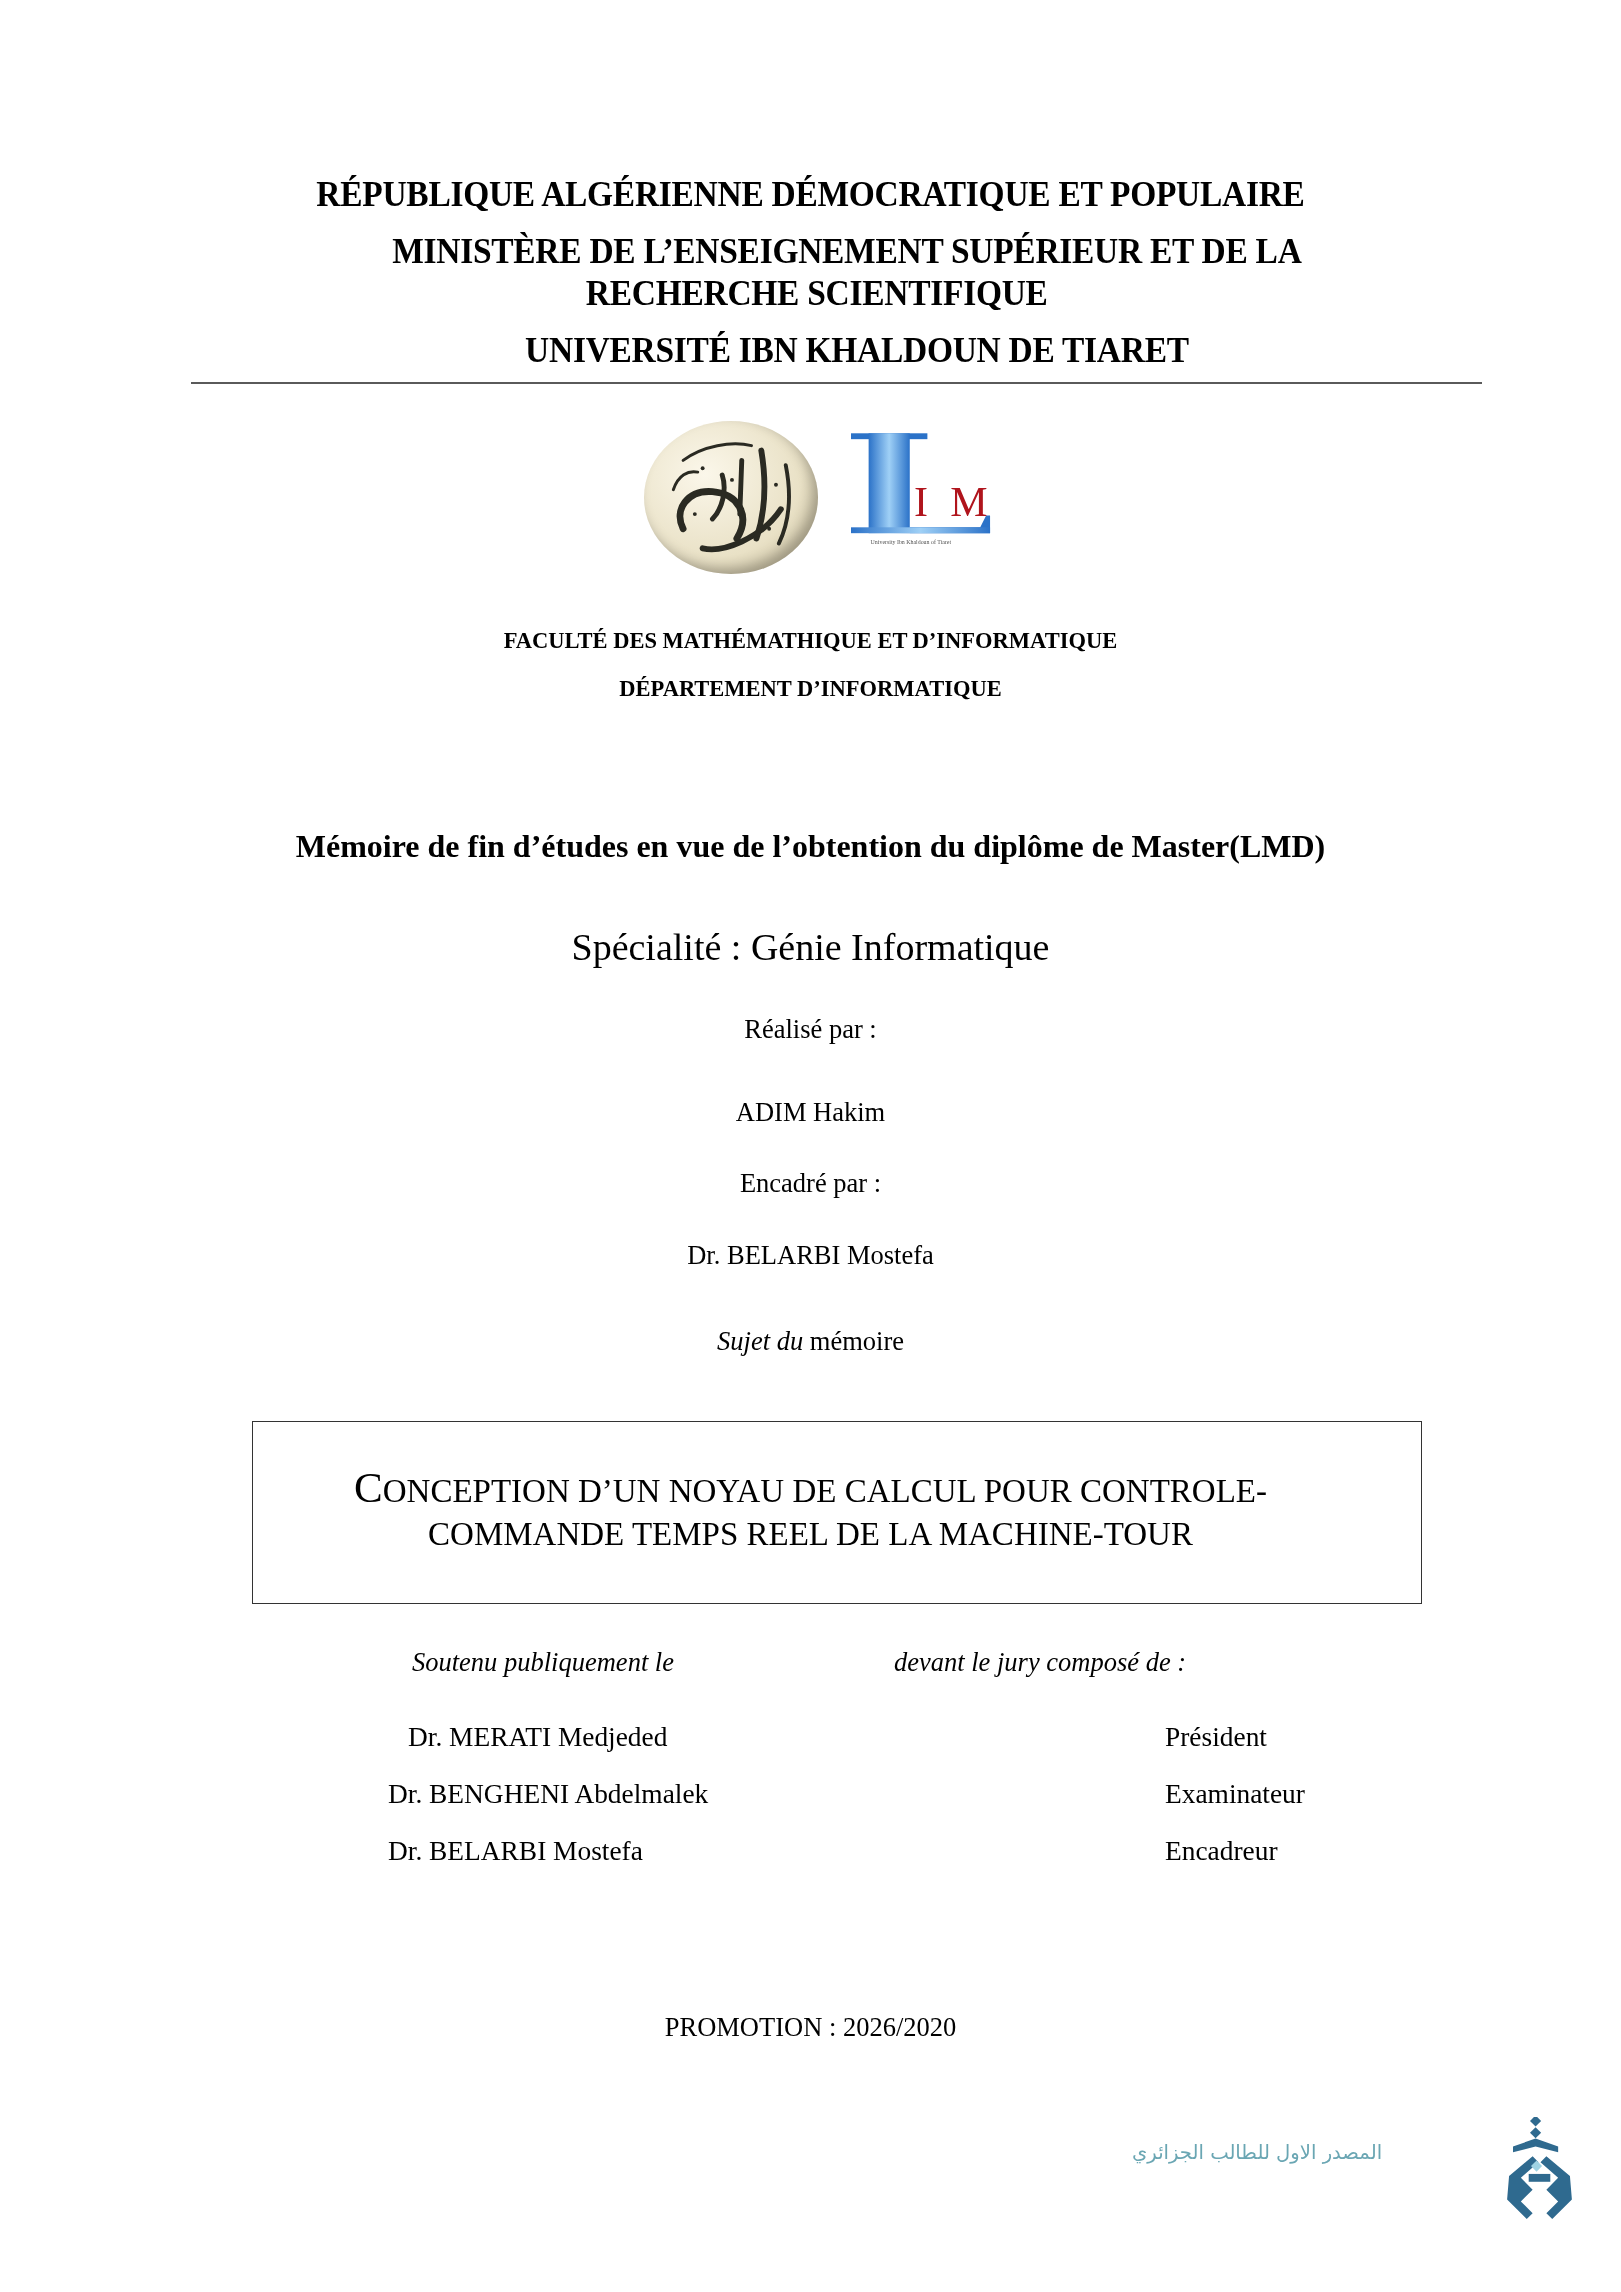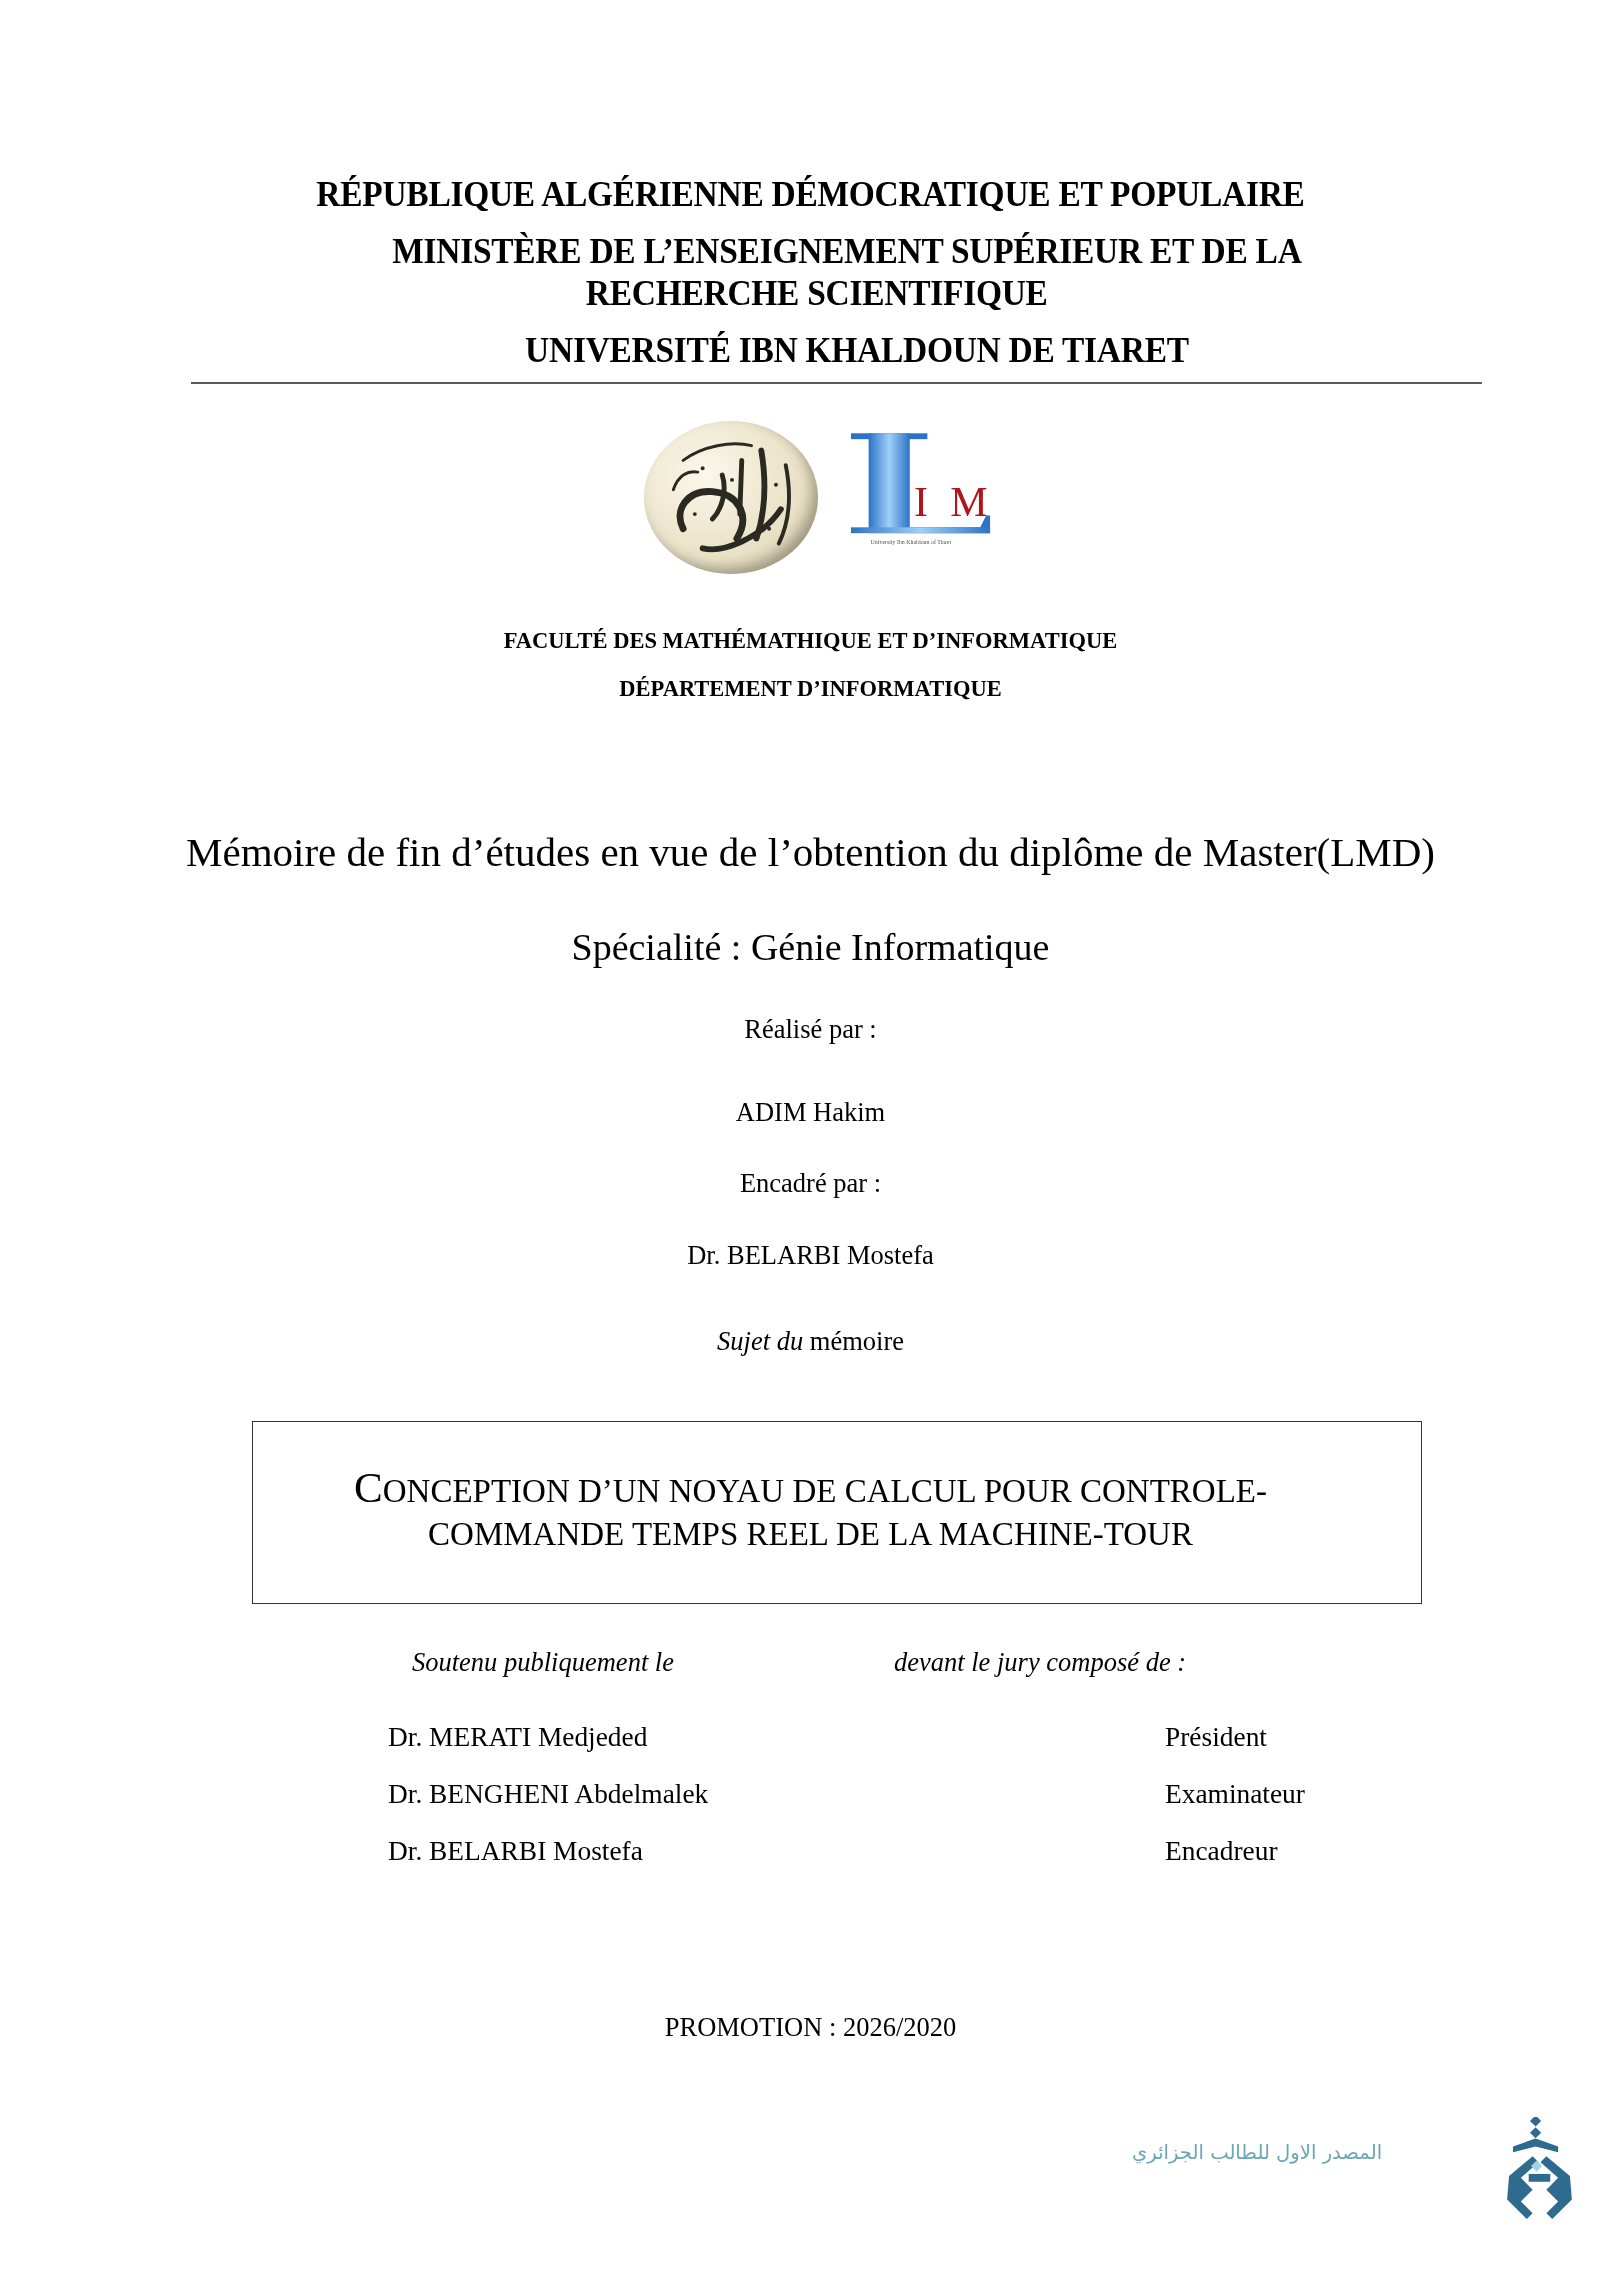--- a/index.html
+++ b/index.html
@@ -8,21 +8,21 @@
   .abs { position:absolute; white-space:nowrap; }
   .center { left:0; width:1621px; text-align:center; }
   .hdr { font-weight:bold; font-size:36px; transform:scaleX(0.93); transform-origin:center; letter-spacing:-0.3px; }
   .rule { position:absolute; left:191px; width:1291px; top:382px; height:2px; background:#5a5a5a; }
   .logo-circle { position:absolute; left:644px; top:421px; width:174px; height:153px; border-radius:50%;
                  background:radial-gradient(ellipse at 35% 35%, #fbf7ea 0%, #e9e1c6 60%, #bdb290 100%);
                  box-shadow: inset -5.9px -5.9px 11.8px rgba(0,0,0,0.25); overflow:hidden; }
   .logo-circle svg { position:absolute; left:0; top:0; }
   .lim { position:absolute; left:851px; top:433px; width:142px; height:123px; }
   .fac { font-weight:bold; font-size:22.5px; }
-  .memoire { font-weight:normal; font-size:41px; }
+  .memoire { font-weight:bold; font-size:32px; }
   .spec { font-size:38px; }
   .small { font-size:26.5px; }
   .box { position:absolute; left:252px; top:1421px; width:1168px; height:181px; border:1.5px solid #333; }
   .title-line { font-size:33px; letter-spacing:0px; }
   .title-line .big { font-size:43px; }
   .it { font-style:italic; }
   .jury { font-size:27.4px; }
   .sahla { position:absolute; left:1132px; top:2137px; }
   .sahla-text { font-family:"DejaVu Sans", sans-serif; font-size:37px; color:#5e9fac; letter-spacing:2px; font-weight:normal; }
   .sahla-sub { font-family:"DejaVu Sans", sans-serif; font-size:19.6px; color:#6aa6b3; direction:rtl; }
@@ -90,21 +90,21 @@
 
 <div class="box"></div>
 <div class="abs center title-line" style="top:1463px;">
   <span class="big">C</span><span>ONCEPTION D’UN NOYAU DE CALCUL POUR CONTROLE-</span>
 </div>
 <div class="abs center title-line" style="top:1516px;">COMMANDE TEMPS REEL DE LA MACHINE-TOUR</div>
 
 <div class="abs small it" style="top:1647px; left:412px;">Soutenu publiquement le</div>
 <div class="abs small it" style="top:1647px; left:894px;">devant le jury composé de :</div>
 
-<div class="abs jury" style="top:1722px; left:388px;">Dr. MERATI Medjeded</div>
+<div class="abs jury" style="top:1722px; left:408px;">Dr. MERATI Medjeded</div>
 <div class="abs jury" style="top:1722px; left:1165px;">Président</div>
 <div class="abs jury" style="top:1779px; left:388px;">Dr. BENGHENI Abdelmalek</div>
 <div class="abs jury" style="top:1779px; left:1165px;">Examinateur</div>
 <div class="abs jury" style="top:1836px; left:388px;">Dr. BELARBI Mostefa</div>
 <div class="abs jury" style="top:1836px; left:1165px;">Encadreur</div>
 
 <div class="abs center small" style="top:2012px;">PROMOTION : 2026/2020</div>
 
 <div class="sahla">
   <div class="sahla-sub" style="width:372px; text-align:left; margin-top:4px;">المصدر الاول للطالب الجزائري</div>

